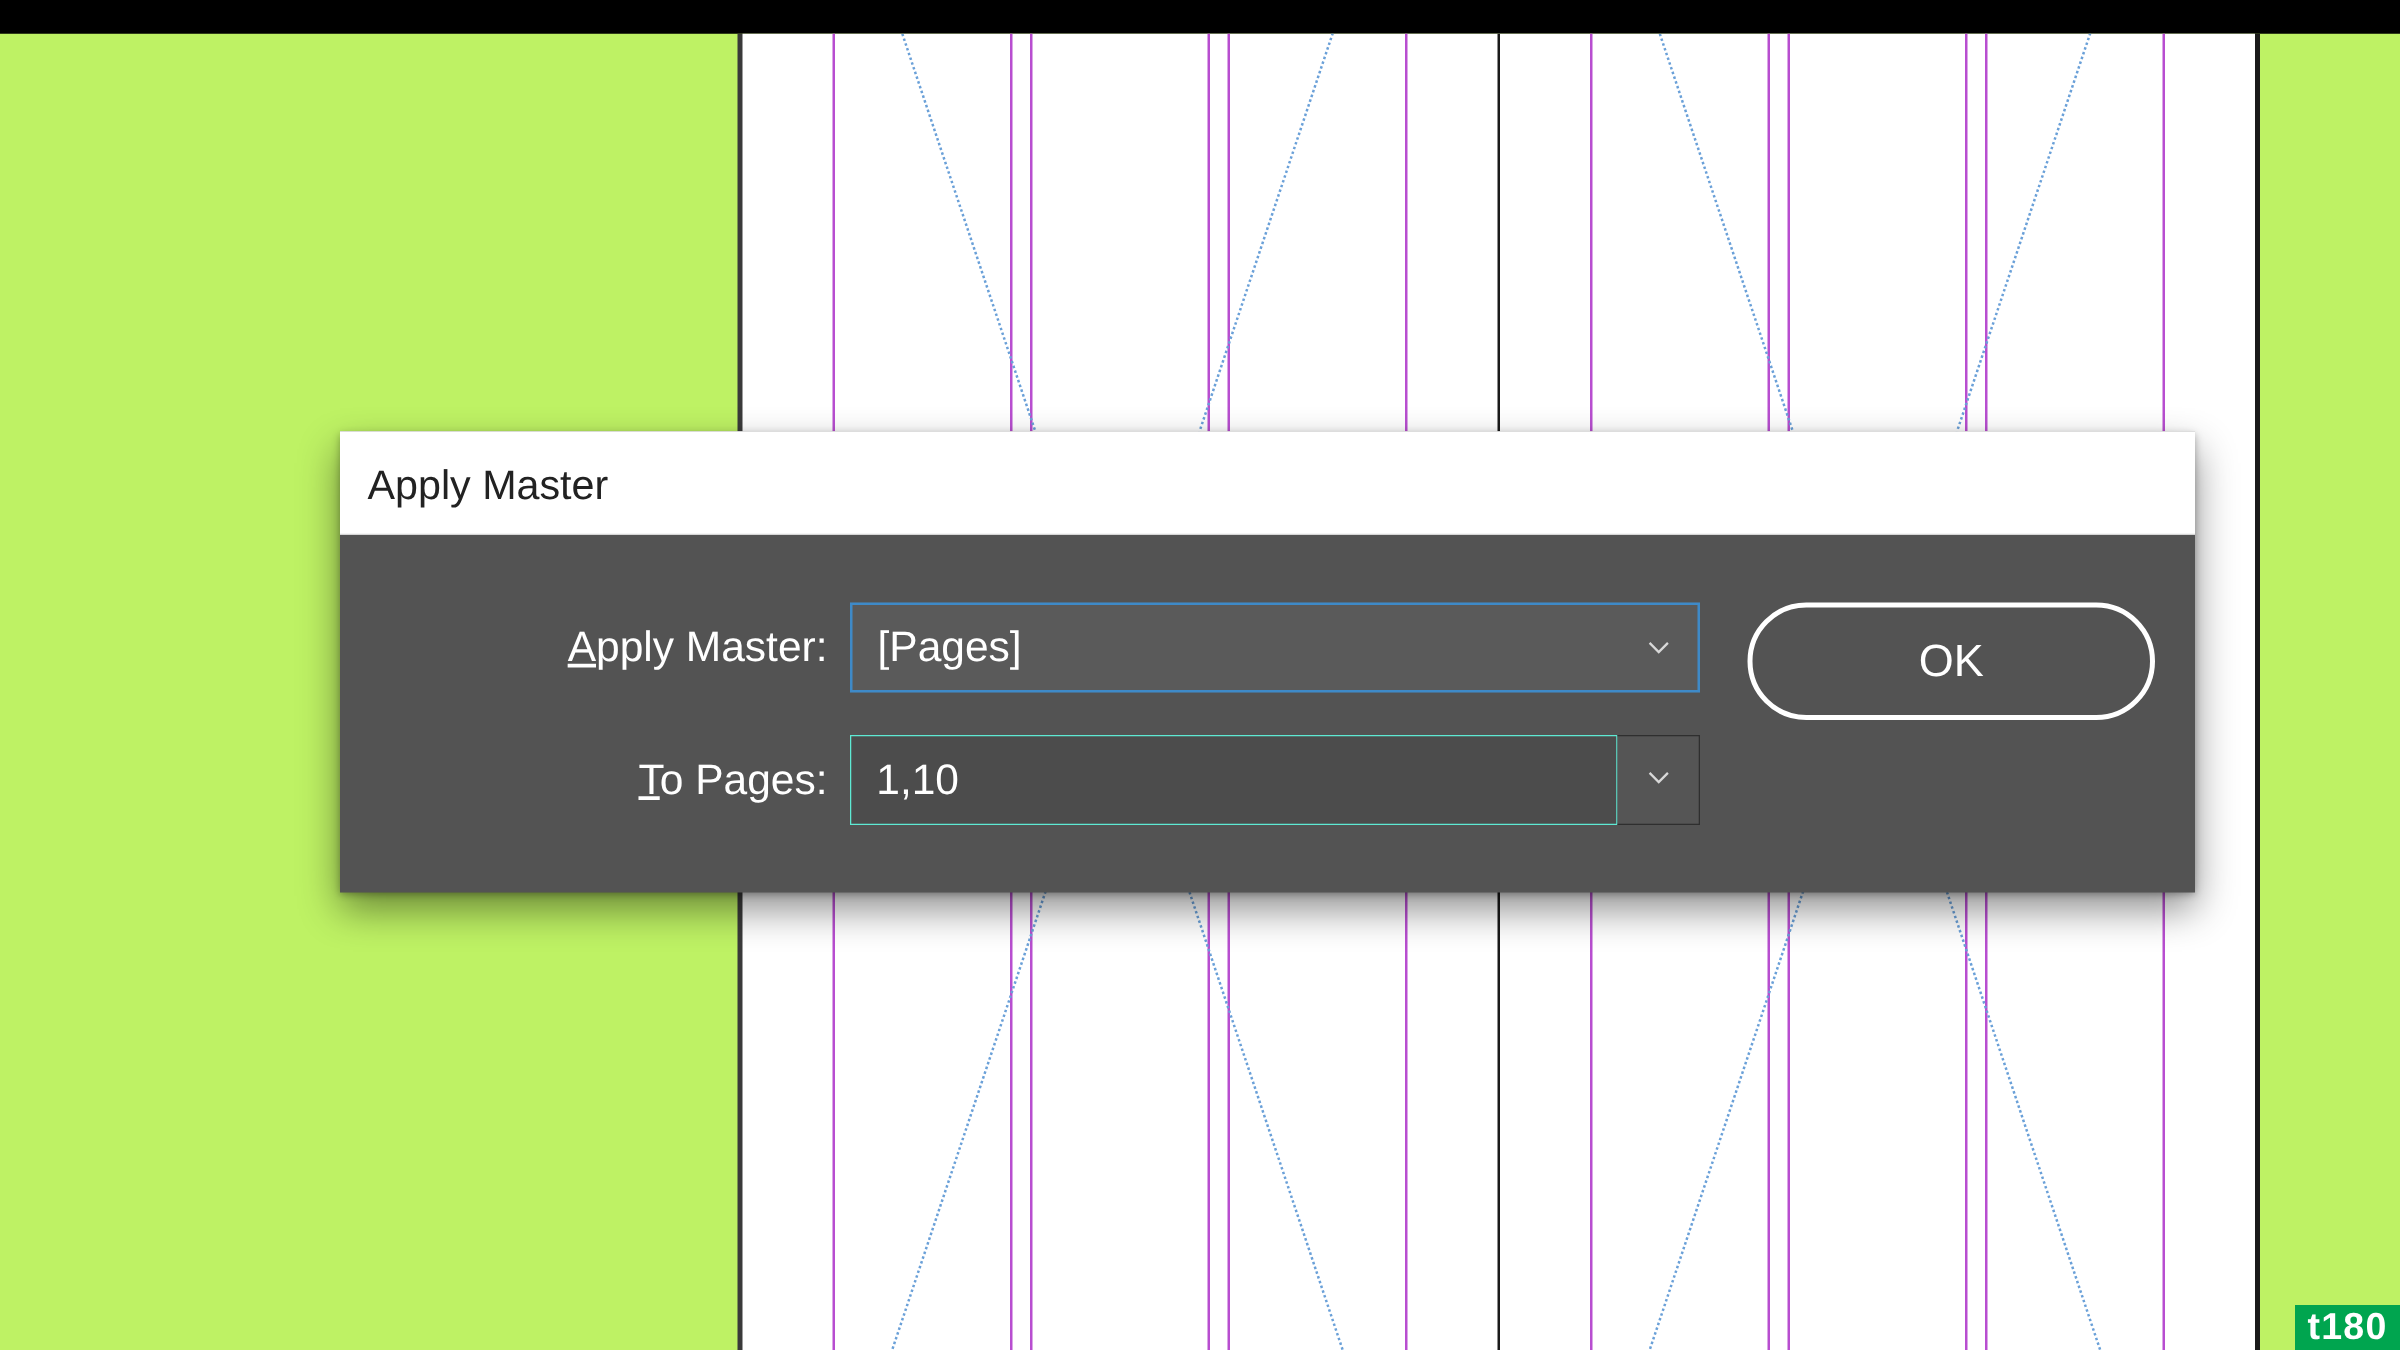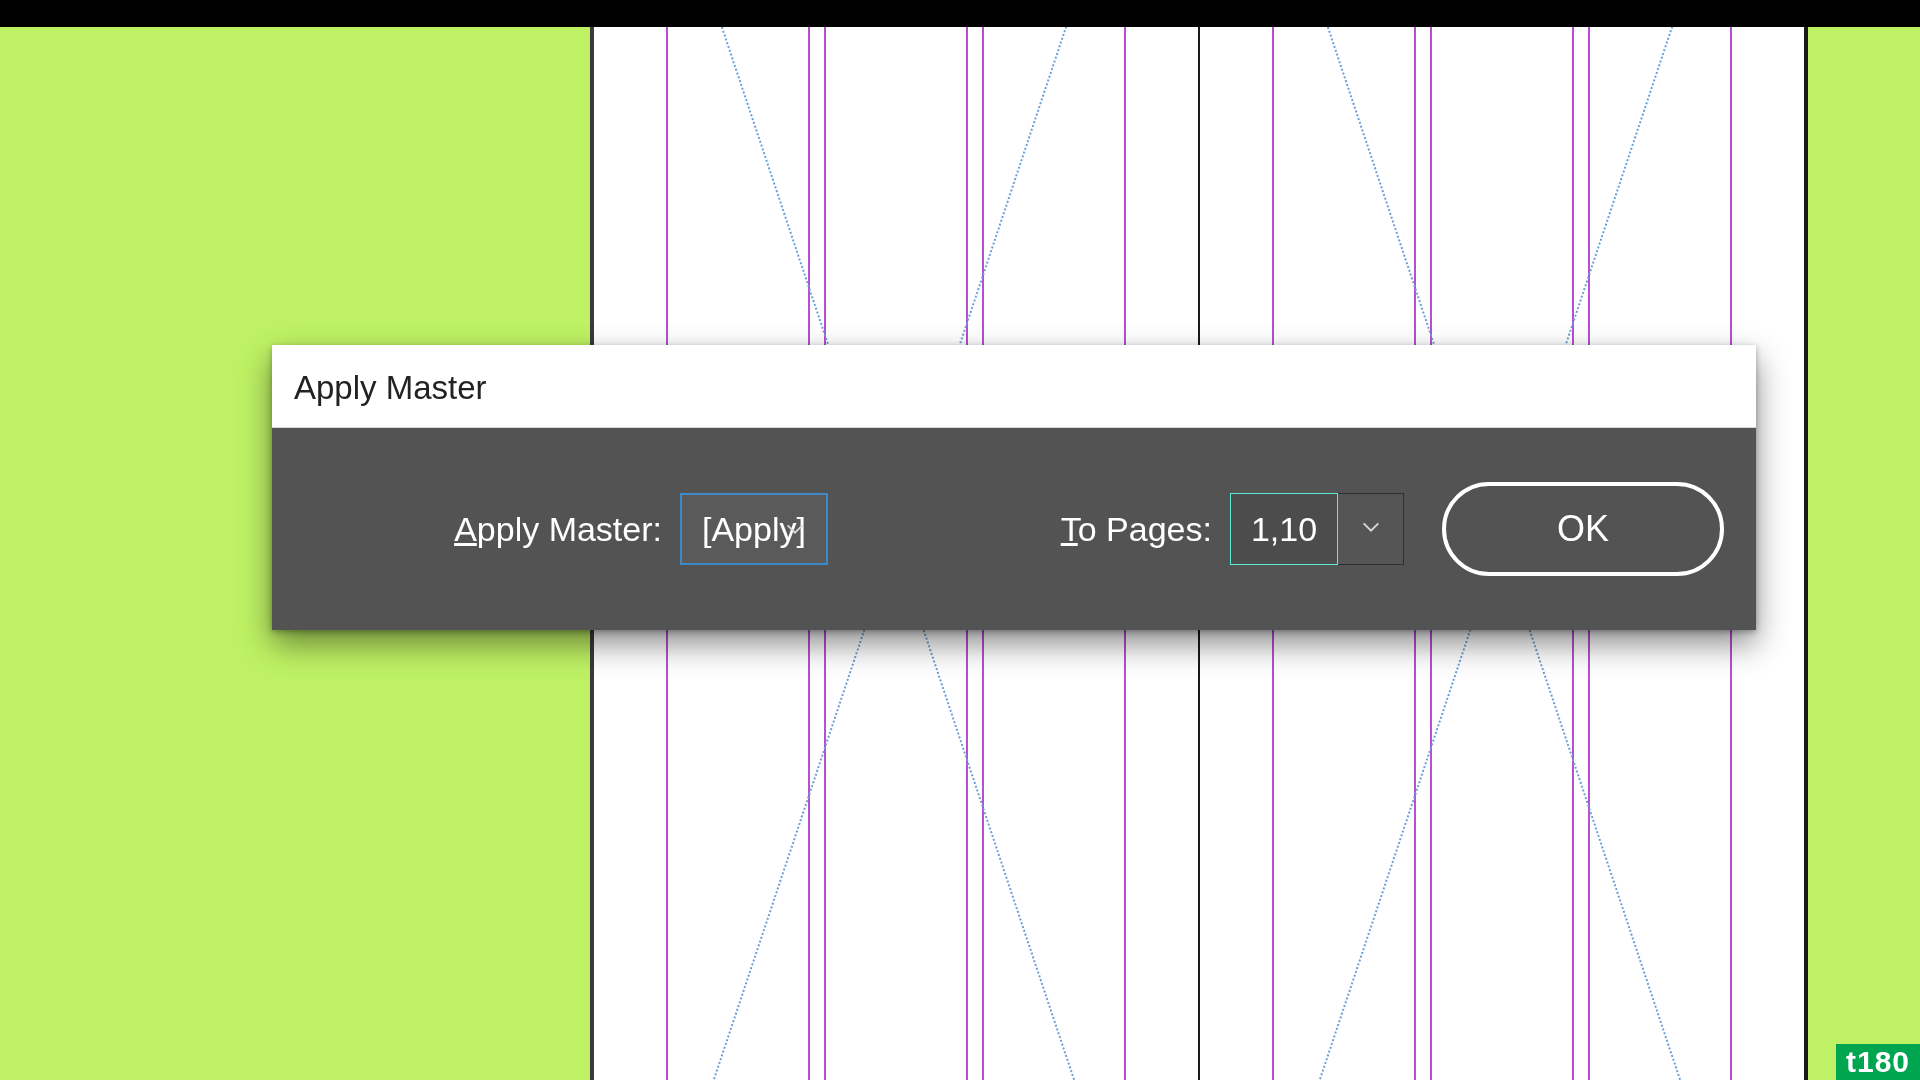--- a/index.html
+++ b/index.html
@@ -58,21 +58,21 @@
     border-bottom: 1px solid #d6d6d6;
   }
   .dialog-body {
     display: flex;
     padding: 54px 32px 54px 40px;
     gap: 38px;
   }
   .fields {
     flex: 1;
     display: flex;
-    flex-direction: row;
+    flex-direction: column;
     gap: 34px;
   }
   .field-row {
     display: flex;
     align-items: center;
     gap: 18px;
   }
   .field-label {
     width: 350px;
     text-align: right;
@@ -203,21 +203,21 @@
   <div class="dialog">
     <div class="dialog-titlebar">Apply Master</div>
     <div class="dialog-body">
       <div class="fields">
 
         <div class="field-row">
           <div class="field-label">
             <span class="u">A</span><span>pply Master:</span>
           </div>
           <div class="dropdown focused">
-            <span>[Apply]</span>
+            <span>[Pages]</span>
             <span class="chev">
               <svg viewBox="0 0 24 24">
                   <path d="M4 8 L12 16 L20 8" fill="none" stroke="#d8d8d8" stroke-width="2"></path>
                 </svg>
             </span>
           </div>
         </div>
 
         <div class="field-row">
           <div class="field-label">

